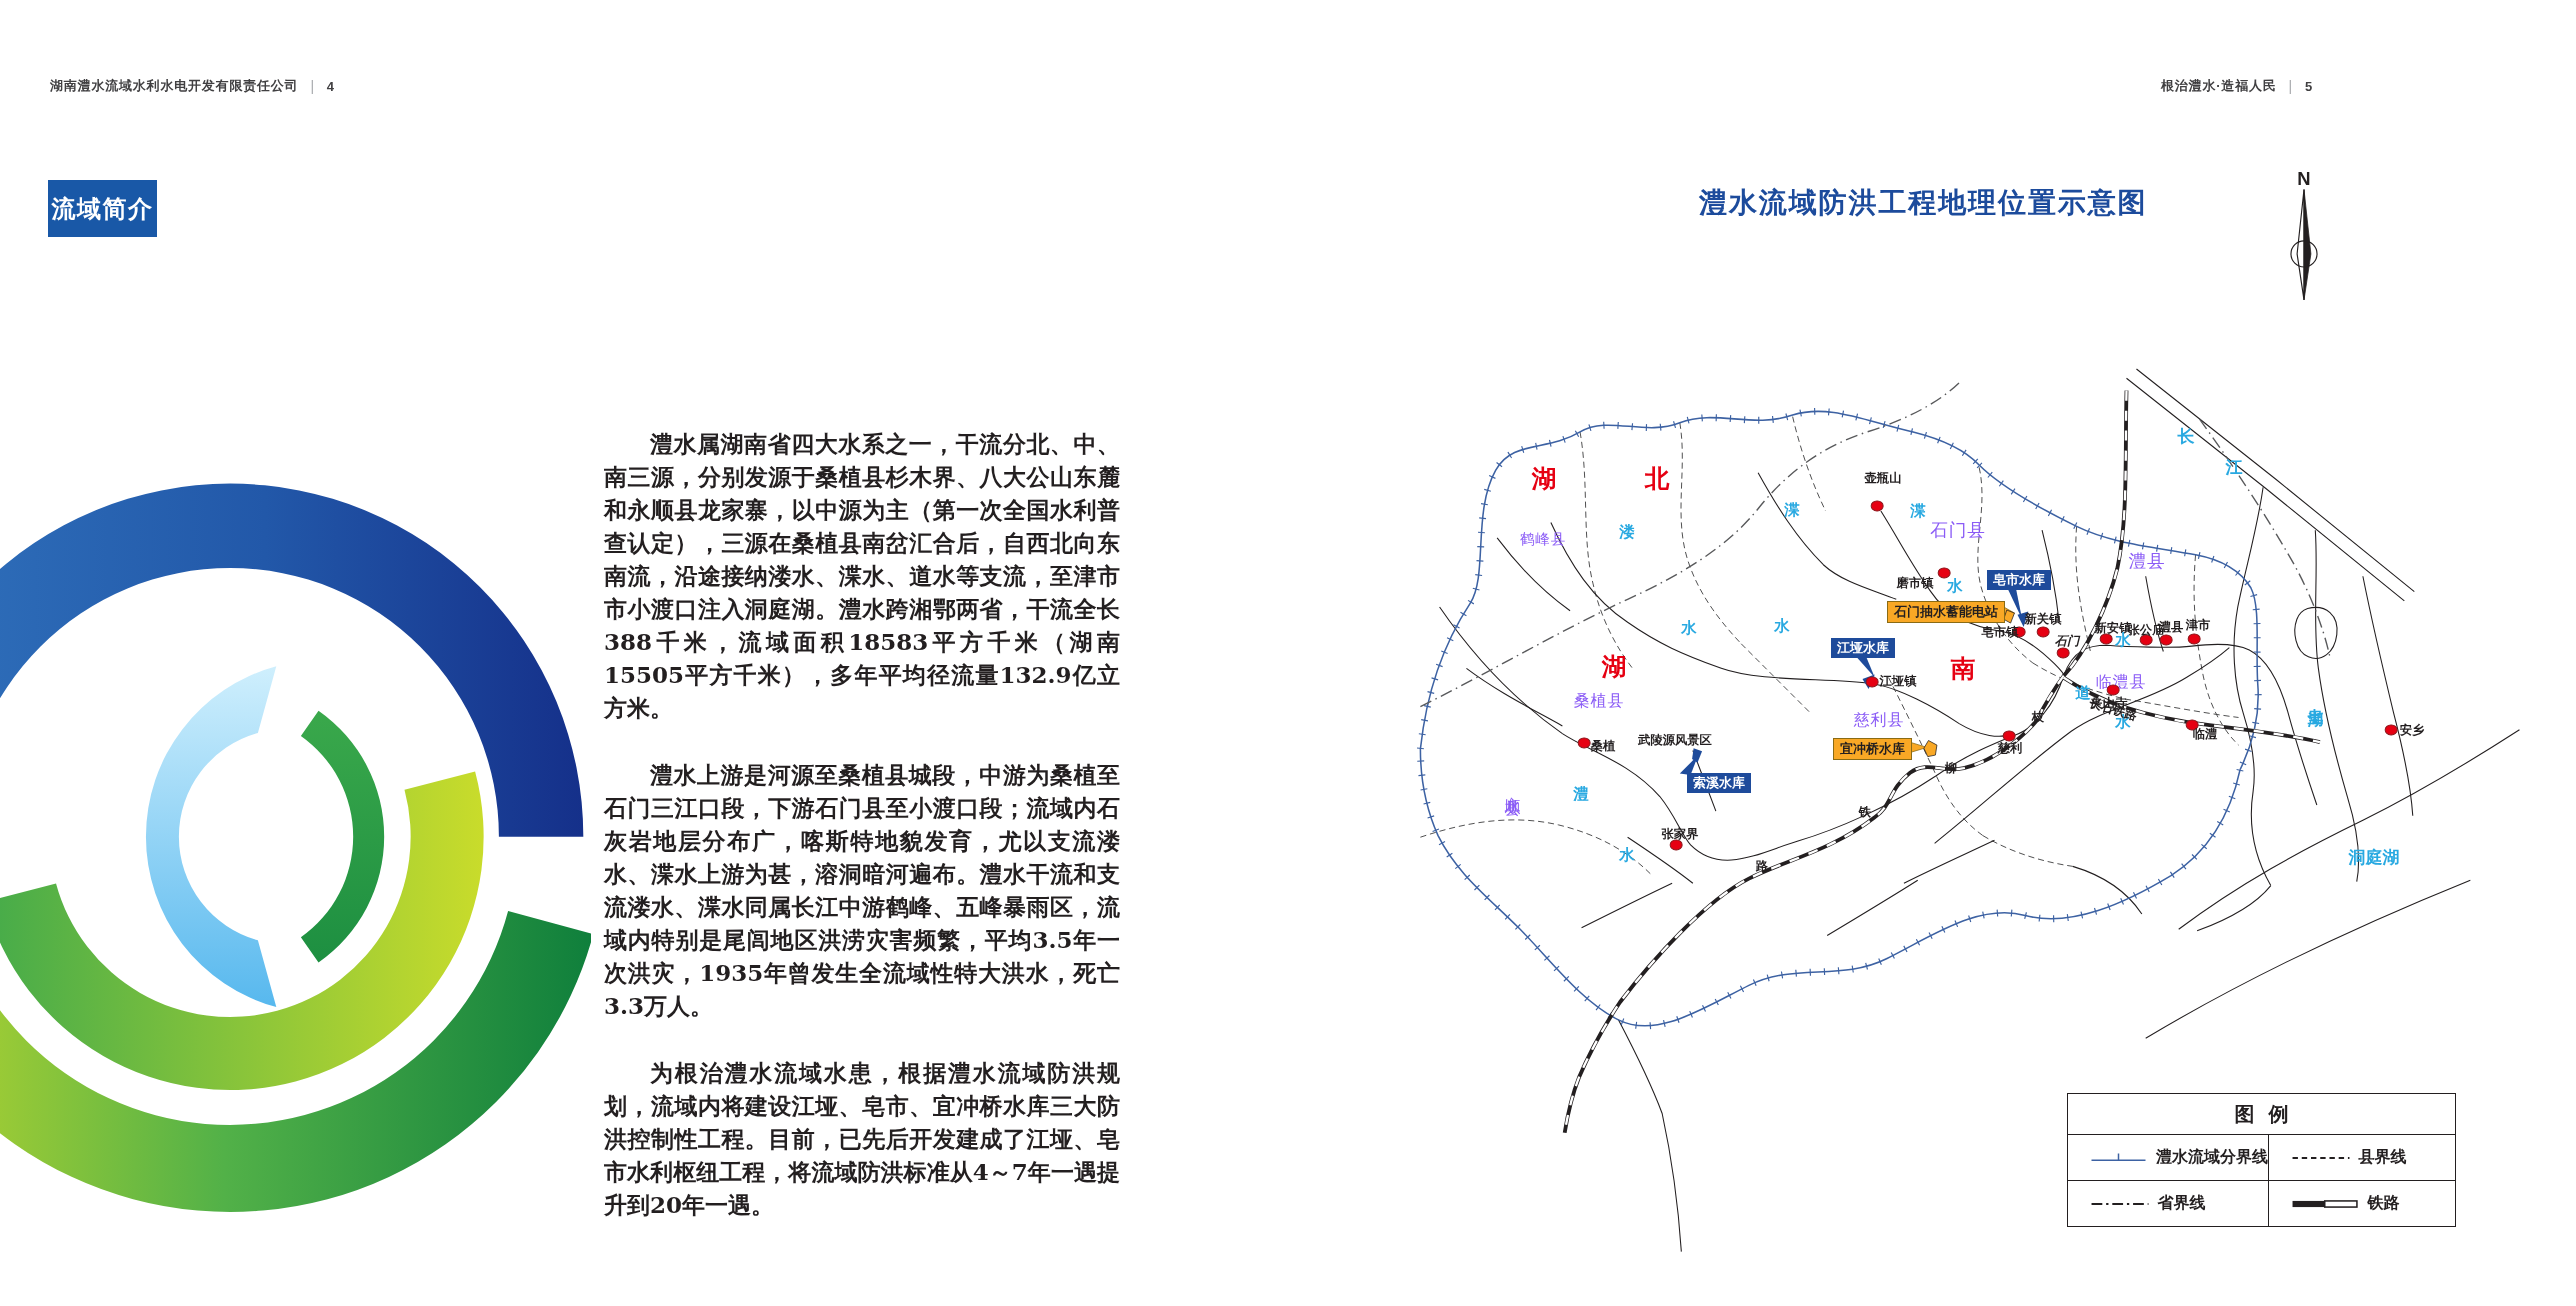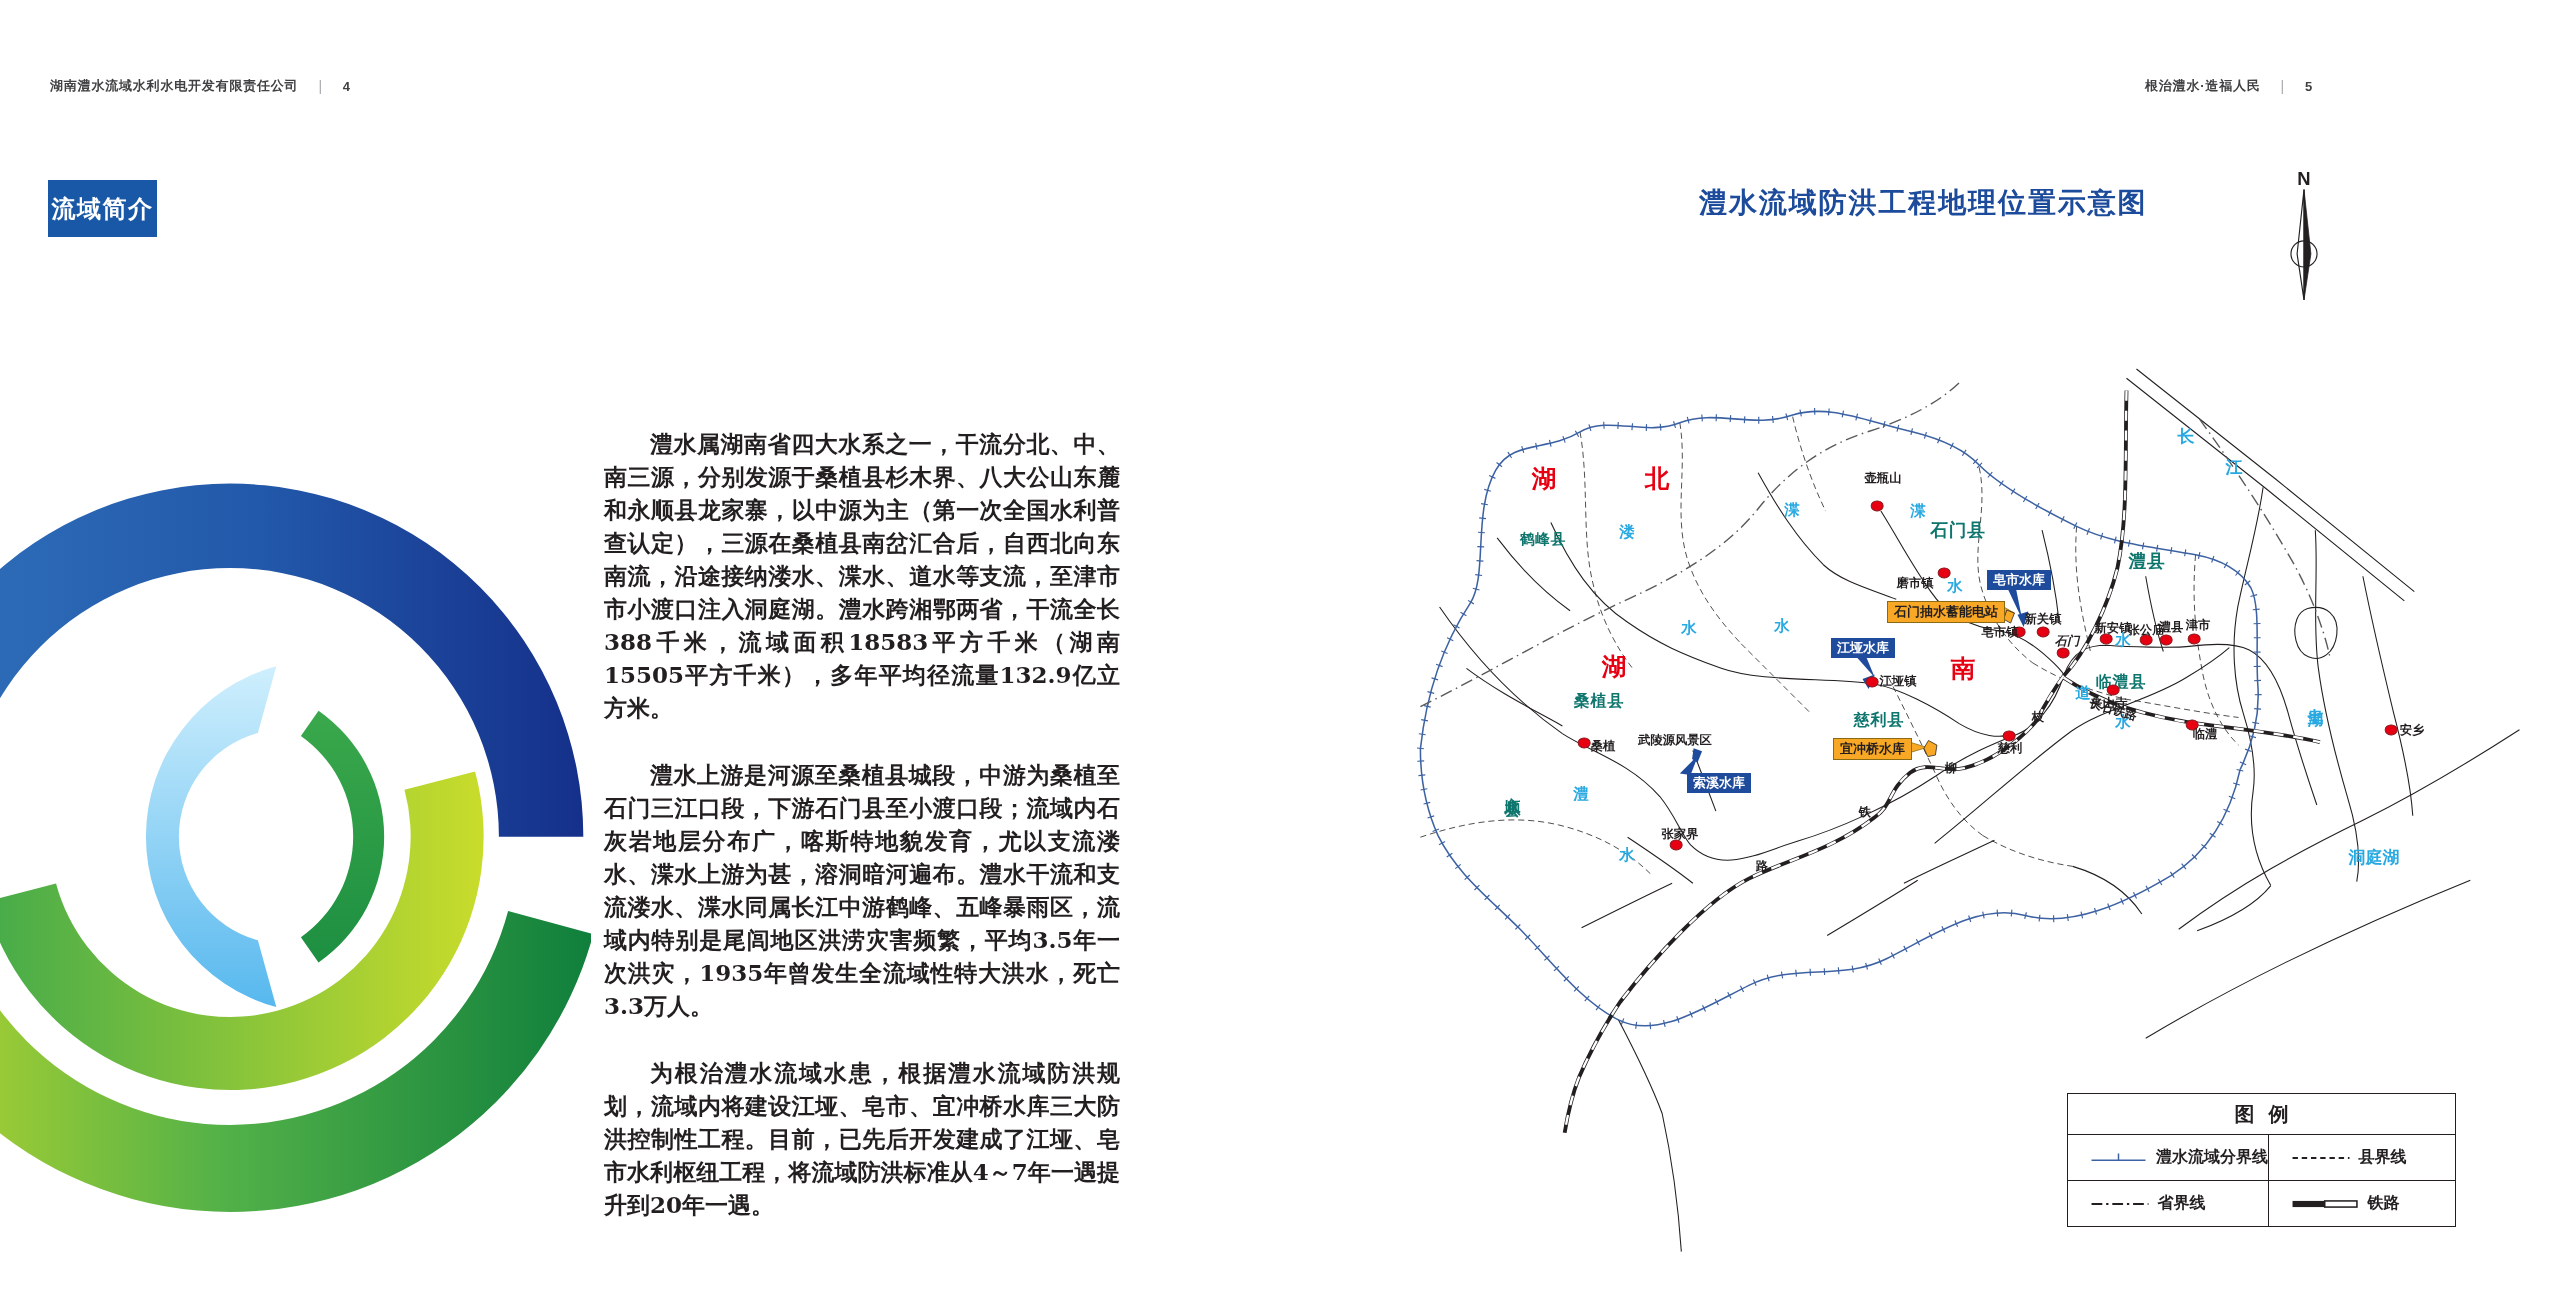--- a/index.html
+++ b/index.html
@@ -1,39 +1,39 @@
 <!DOCTYPE html>
 <html style="font-size:12.3px"><head>
 <meta charset="utf-8">
 <style>
   html,body{margin:0;padding:0;}
   body{width:2576px;height:1306px;background:#ffffff;position:relative;overflow:hidden;
        font-family:"Liberation Sans",sans-serif;}
   .abs{position:absolute;}
   
-  .hdr{position:absolute;top:77px;display:flex;align-items:center;gap:20px;
+  .hdr{position:absolute;top:77px;display:flex;align-items:center;gap:12px;
        font-size:13px;font-weight:bold;color:#414042;letter-spacing:0.8px;white-space:nowrap;}
   .hdr .bar{color:#a7a9ac;font-weight:normal;font-size:14px;}
   
   .section-box{position:absolute;left:48px;top:180px;width:109px;height:57px;background:#1958a7;
        display:flex;align-items:center;justify-content:center;}
   .section-box span{color:#fff;font-size:24px;font-weight:bold;letter-spacing:1.5px;}
   .bodytext{position:absolute;left:604px;top:427px;width:516px;
        font-family:"DejaVu Serif","Liberation Serif",serif;
        font-size:23px;line-height:33px;color:#231f20;text-align:justify;font-weight:600;}
   .bodytext p{margin:0 0 34px 0;text-indent:2em;}
   
   .map-title{position:absolute;left:1699px;top:184px;font-size:28px;font-weight:bold;
        color:#1c4b9c;letter-spacing:1.9px;white-space:nowrap;}
   #map{position:absolute;left:1397px;top:346px;width:1152px;height:921px;}
   #map svg.lines{position:absolute;left:0;top:0;}
   .m-prov{position:absolute;transform:translate(-50%,-50%);font-size:24.6px;font-weight:bold;
        color:#e60012;letter-spacing:0;}
-  .m-county{position:absolute;transform:translate(-50%,-50%);font-size:16px;font-weight:bold;
-       color:#0f766e;white-space:nowrap;letter-spacing:0.8px;}
+  .m-county{position:absolute;transform:translate(-50%,-50%);font-size:16px;font-weight:normal;
+       color:#8b5cf6;white-space:nowrap;letter-spacing:0.8px;}
   .m-county.lg{font-size:17.7px;}
   .m-county.vert{writing-mode:vertical-rl;letter-spacing:2.3px;}
   .m-town{position:absolute;transform:translate(-50%,-50%);font-size:12.3px;font-weight:bold;
        color:#231f20;white-space:nowrap;}
   .m-river{position:absolute;transform:translate(-50%,-50%);font-size:15.4px;font-weight:bold;
        color:#29a9e1;white-space:nowrap;}
   .m-river.vert{writing-mode:vertical-rl;letter-spacing:1.5px;}
   .m-rail{position:absolute;transform:translate(-50%,-50%);font-size:12.3px;font-weight:bold;
        color:#231f20;white-space:nowrap;}
   .dot{position:absolute;width:10.7px;height:9.2px;border-radius:50%;background:#e60012;

